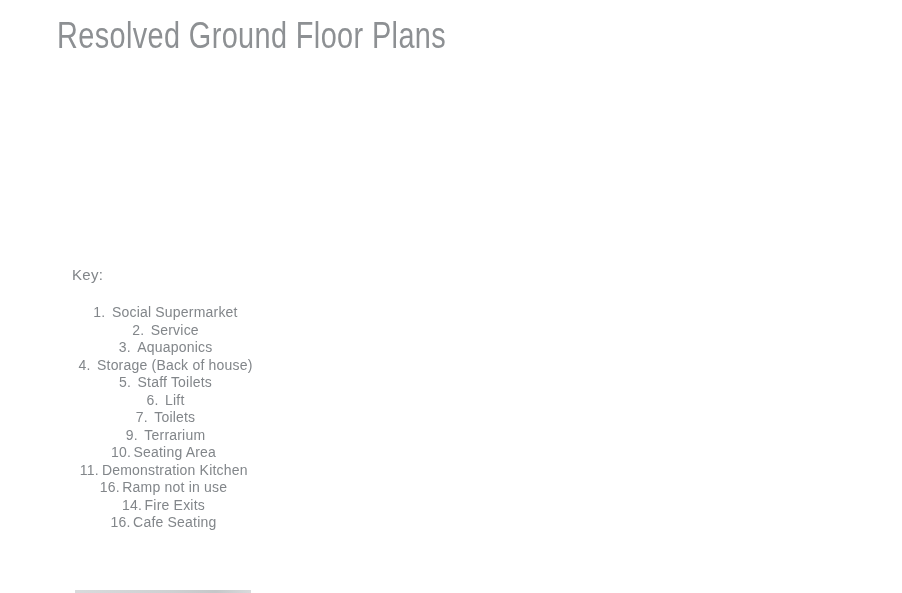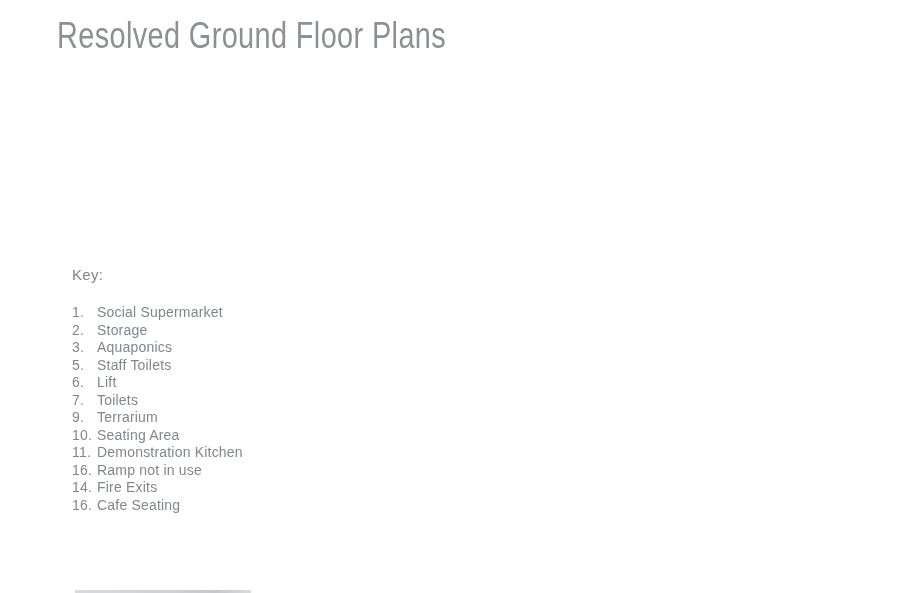--- a/index.html
+++ b/index.html
@@ -47,20 +47,21 @@
     list-style: none;
     font-size: 14px;
     font-weight: 400;
     color: #82868a;
     letter-spacing: 0.2px;
   }
   .key-item {
     line-height: 17.5px;
     height: 17.5px;
     white-space: nowrap;
+    text-align: center;
   }
   .key-item .num {
     display: inline-block;
     width: 25px;
   }
   .cutoff-remnant {
     position: absolute;
     left: 75px;
     top: 590px;
     width: 176px;
@@ -73,22 +74,23 @@
 <body>
 
 <div class="page">
 
   <h1 class="title">Resolved Ground Floor Plans</h1>
 
   <div class="key-heading">Key:</div>
 
   <ol class="key-list">
     <li class="key-item"><span class="num">1.</span><span class="label">Social Supermarket</span></li>
-    <li class="key-item"><span class="num">2.</span><span class="label">Storage</span></li>
+    <li class="key-item"><span class="num">2.</span><span class="label">Service</span></li>
     <li class="key-item"><span class="num">3.</span><span class="label">Aquaponics</span></li>
+    <li class="key-item"><span class="num">4.</span><span class="label">Storage (Back of house)</span></li>
     <li class="key-item"><span class="num">5.</span><span class="label">Staff Toilets</span></li>
     <li class="key-item"><span class="num">6.</span><span class="label">Lift</span></li>
     <li class="key-item"><span class="num">7.</span><span class="label">Toilets</span></li>
     <li class="key-item"><span class="num">9.</span><span class="label">Terrarium</span></li>
     <li class="key-item"><span class="num">10.</span><span class="label">Seating Area</span></li>
     <li class="key-item"><span class="num">11.</span><span class="label">Demonstration Kitchen</span></li>
     <li class="key-item"><span class="num">16.</span><span class="label">Ramp not in use</span></li>
     <li class="key-item"><span class="num">14.</span><span class="label">Fire Exits</span></li>
     <li class="key-item"><span class="num">16.</span><span class="label">Cafe Seating</span></li>
   </ol>

